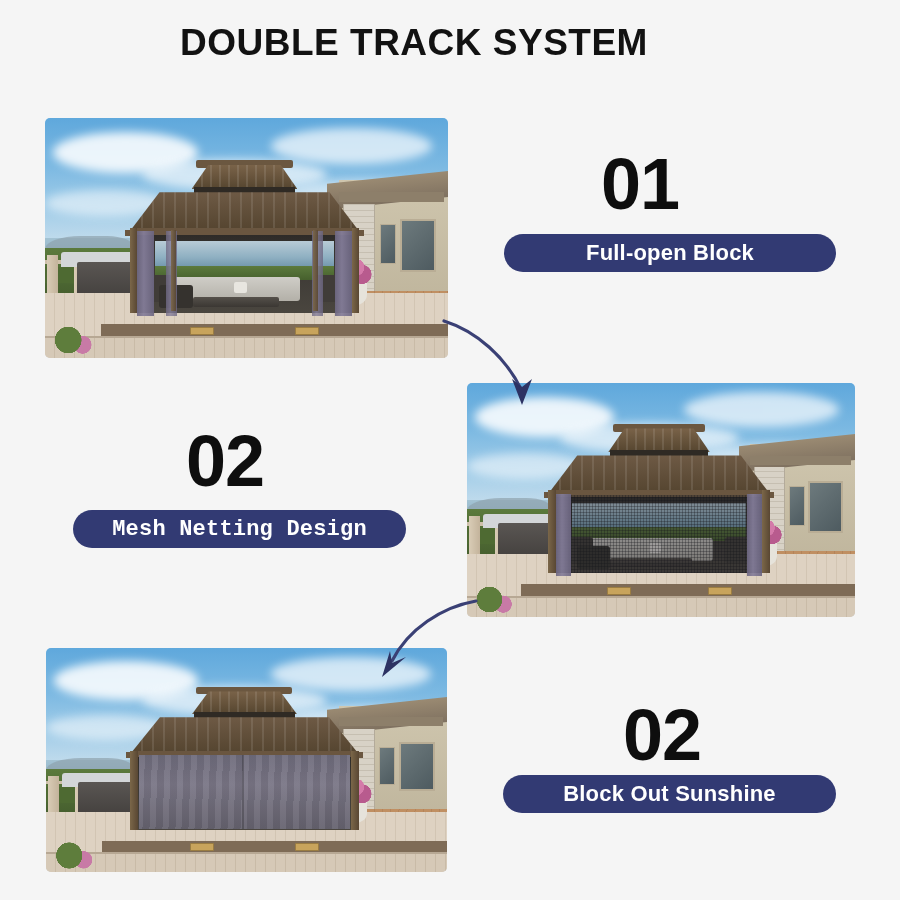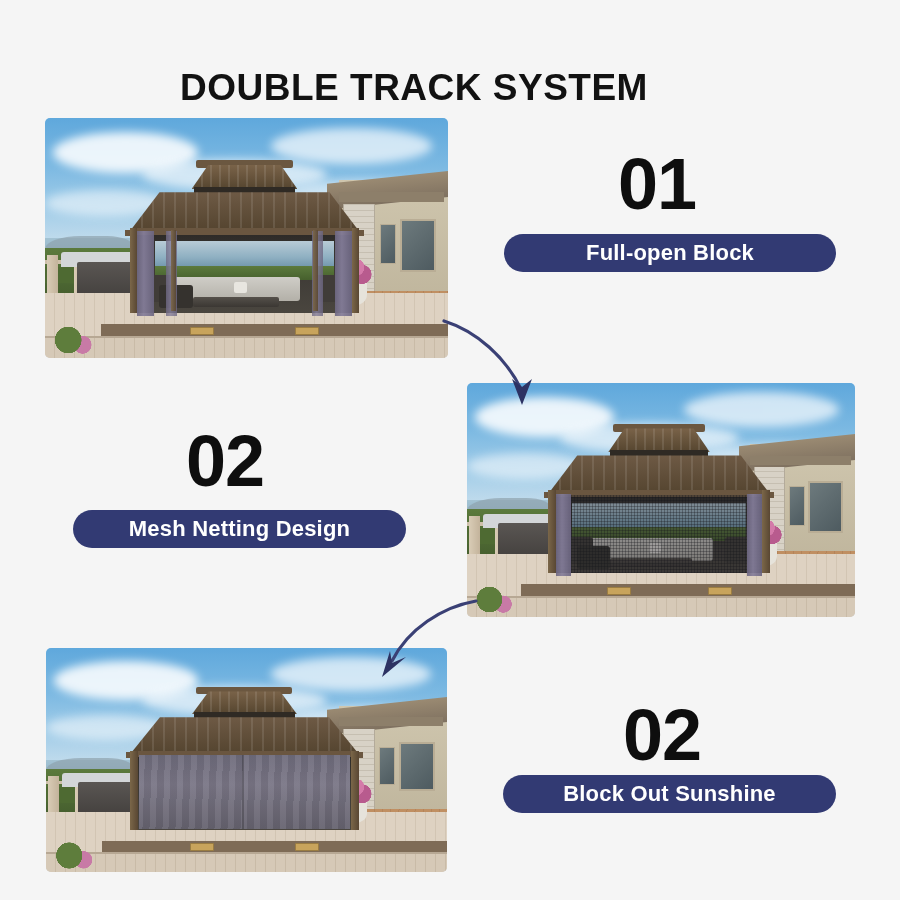--- a/index.html
+++ b/index.html
@@ -28,21 +28,20 @@
     position: absolute;
     top: 22px;
     left: 0;
     width: 828px;
     text-align: center;
     font-size: 37px;
     font-weight: bold;
     letter-spacing: 0.5px;
     color: #121212;
     font-family: "Liberation Sans", sans-serif;
-    margin-top: 45px;
   }
 
   
   .photo {
     position: absolute;
     border-radius: 5px;
     overflow: hidden;
     background: #cfe2f3;
   }
   .photo.p1 { left: 45px;  top: 118px; width: 403px; height: 240px; }
@@ -353,25 +352,25 @@
     border-radius: 999px;
     display: flex;
     align-items: center;
     justify-content: center;
     font-size: 22px;
     font-weight: bold;
     letter-spacing: .2px;
     font-family: "Liberation Sans", sans-serif;
   }
 
-  .num1  { left: 618px; top: 148px; }
+  .num1  { left: 601px; top: 148px; }
   .pill1 { left: 504px; top: 234px; width: 332px; height: 38px; }
 
   .num2  { left: 186px; top: 425px; }
-  .pill2 { left: 73px;  top: 510px; width: 333px; height: 38px; }
+  .pill2 { left: 73px;  top: 510px; width: 333px; height: 38px; font-family: Liberation Mono, monospace; }
 
   .num3  { left: 623px; top: 699px; }
   .pill3 { left: 503px; top: 775px; width: 333px; height: 38px; }
 
   
   .arrow-svg {
     position: absolute;
     pointer-events: none;
     overflow: visible;
   }

